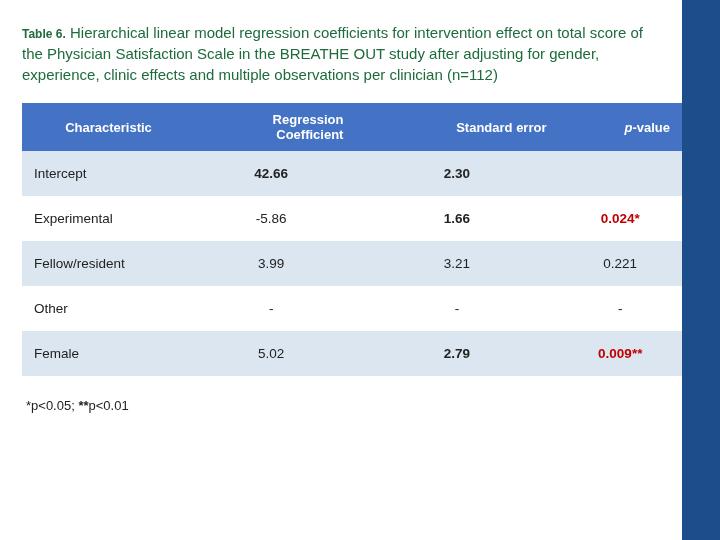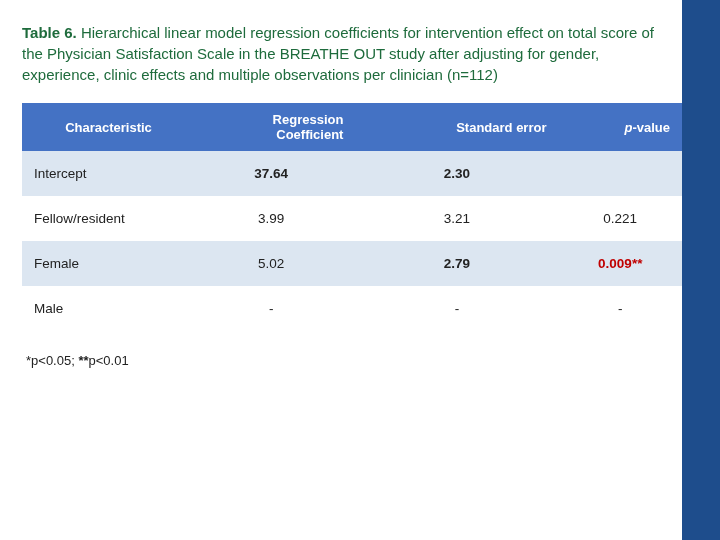--- a/index.html
+++ b/index.html
@@ -28,21 +28,21 @@
 
     .title {
       font-size: 15px;
       color: #1e6b3c;
       line-height: 1.4;
       margin-bottom: 18px;
       max-width: 640px;
     }
 
     .title span.table-label {
-      font-size: 15px;
+      font-size: 12px;
       font-weight: bold;
     }
 
     table {
       width: 660px;
       border-collapse: collapse;
       font-size: 13.5px;
     }
 
     thead tr {
@@ -118,41 +118,47 @@
       <tr>
         <th>Characteristic</th>
         <th>Regression<br>Coefficient</th>
         <th>Standard error</th>
         <th><em>p</em>-value</th>
       </tr>
     </thead>
     <tbody id="table-body">
     <tr>
           <td>Intercept</td>
-          <td><b>37.64</b></td>
+          <td><b>42.66</b></td>
           <td><b>2.30</b></td>
           <td></td>
+        </tr>
+        <tr>
+          <td>Experimental</td>
+          <td>-5.86</td>
+          <td><b>1.66</b></td>
+          <td class="red-bold">0.024*</td>
         </tr>
         <tr>
           <td>Fellow/resident</td>
           <td>3.99</td>
           <td>3.21</td>
           <td>0.221</td>
         </tr>
         <tr>
+          <td>Other</td>
+          <td>-</td>
+          <td>-</td>
+          <td>-</td>
+        </tr>
+        <tr>
           <td>Female</td>
           <td>5.02</td>
           <td><b>2.79</b></td>
           <td class="red-bold">0.009**</td>
-        </tr>
-        <tr>
-          <td>Male</td>
-          <td>-</td>
-          <td>-</td>
-          <td>-</td>
         </tr>
       </tbody>
   </table>
 
   <div class="footnote">
     <span>*p&lt;0.05; <span class="asterisk-bold">**</span>p&lt;0.01</span>
   </div>
 
 </div>
 

